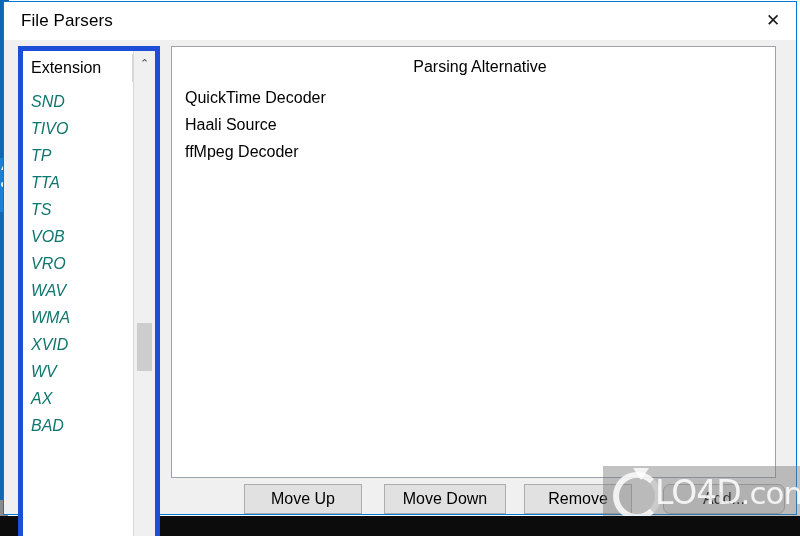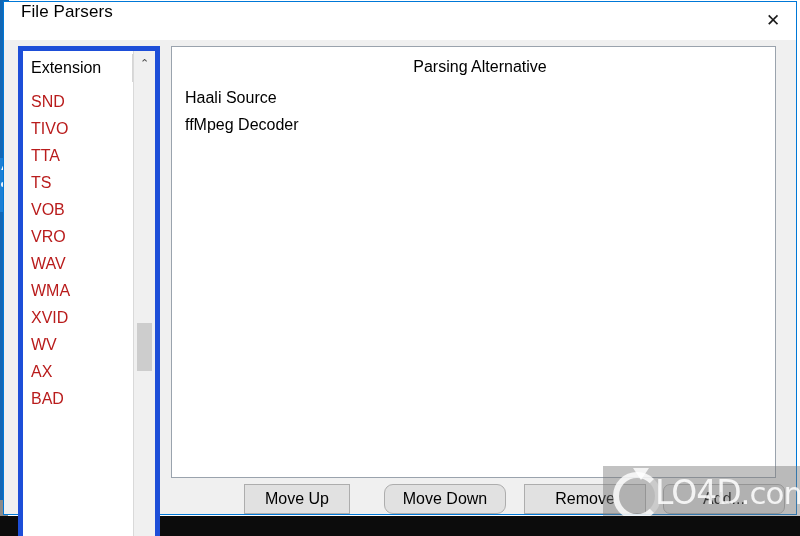--- a/index.html
+++ b/index.html
@@ -102,21 +102,21 @@
     display: flex;
     flex-direction: column;
   }
 
   .titlebar {
     position: relative;
     height: 38px;
     flex: 0 0 38px;
     background: #ffffff;
     display: flex;
-    align-items: flex-start;
+    align-items: center;
   }
   .title-text {
     font-size: 17px;
     color: #000000;
     padding-left: 17px;
     letter-spacing: 0.1px;
     white-space: nowrap;
   }
   .close-btn {
     position: absolute;
@@ -184,24 +184,25 @@
     height: 28px;
     background: #d6d6d6;
   }
   .ext-items {
     padding-top: 3px;
   }
   .ext-item {
     height: 27px;
     line-height: 27px;
     font-size: 16px;
-    color: #b91c1c;
+    color: #0f766e;
     padding-left: 8px;
     white-space: nowrap;
     box-sizing: border-box;
+    font-style: italic;
   }
 
   
   .vscroll {
     position: relative;
     width: 22px;
     height: 100%;
     background: #f0f0f0;
     border-left: 1px solid #d9d9d9;
     box-sizing: border-box;
@@ -279,23 +280,23 @@
     box-sizing: border-box;
     font-family: "Liberation Sans", sans-serif;
     font-size: 16px;
     color: #000000;
     display: flex;
     align-items: center;
     justify-content: center;
     cursor: default;
     padding: 0;
   }
-  .btn-move-up   { left: 240px; width: 106px; }
-  .btn-move-down { left: 380px; width: 122px; border-radius: 9px; }
-  .btn-remove    { left: 520px; width: 122px; }
+  .btn-move-up   { left: 240px; width: 118px; }
+  .btn-move-down { left: 380px; width: 122px; }
+  .btn-remove    { left: 520px; width: 108px; }
   .btn-add       { left: 659px; width: 122px; border-radius: 7px; }
 
   
   .watermark {
     position: absolute;
     left: 603px;
     top: 466px;
     width: 197px;
     height: 50px;
     background: rgba(120,120,120,0.45);
@@ -358,20 +359,21 @@
     </div>
 
     <div class="body-area">
 
       <div class="ext-panel">
         <div class="ext-list-col">
           <div class="ext-header">Extension</div>
           <div class="ext-items">
             <div class="ext-item">SND</div>
             <div class="ext-item">TIVO</div>
+            <div class="ext-item">TP</div>
             <div class="ext-item">TTA</div>
             <div class="ext-item">TS</div>
             <div class="ext-item">VOB</div>
             <div class="ext-item">VRO</div>
             <div class="ext-item">WAV</div>
             <div class="ext-item">WMA</div>
             <div class="ext-item">XVID</div>
             <div class="ext-item">WV</div>
             <div class="ext-item">AX</div>
             <div class="ext-item">BAD</div>
@@ -380,20 +382,21 @@
         <div class="vscroll">
           <div class="arrow up">⌃</div>
           <div class="thumb"></div>
           <div class="arrow down">⌄</div>
         </div>
       </div>
 
       <div class="parser-panel">
         <div class="parser-header">Parsing Alternative</div>
         <div class="parser-items">
+          <div class="parser-item">QuickTime Decoder</div>
           <div class="parser-item">Haali Source</div>
           <div class="parser-item">ffMpeg Decoder</div>
         </div>
       </div>
 
       <div class="btn-row">
         <button class="btn btn-move-up">Move Up</button>
         <button class="btn btn-move-down">Move Down</button>
         <button class="btn btn-remove">Remove</button>
         <button class="btn btn-add">Add...</button>

